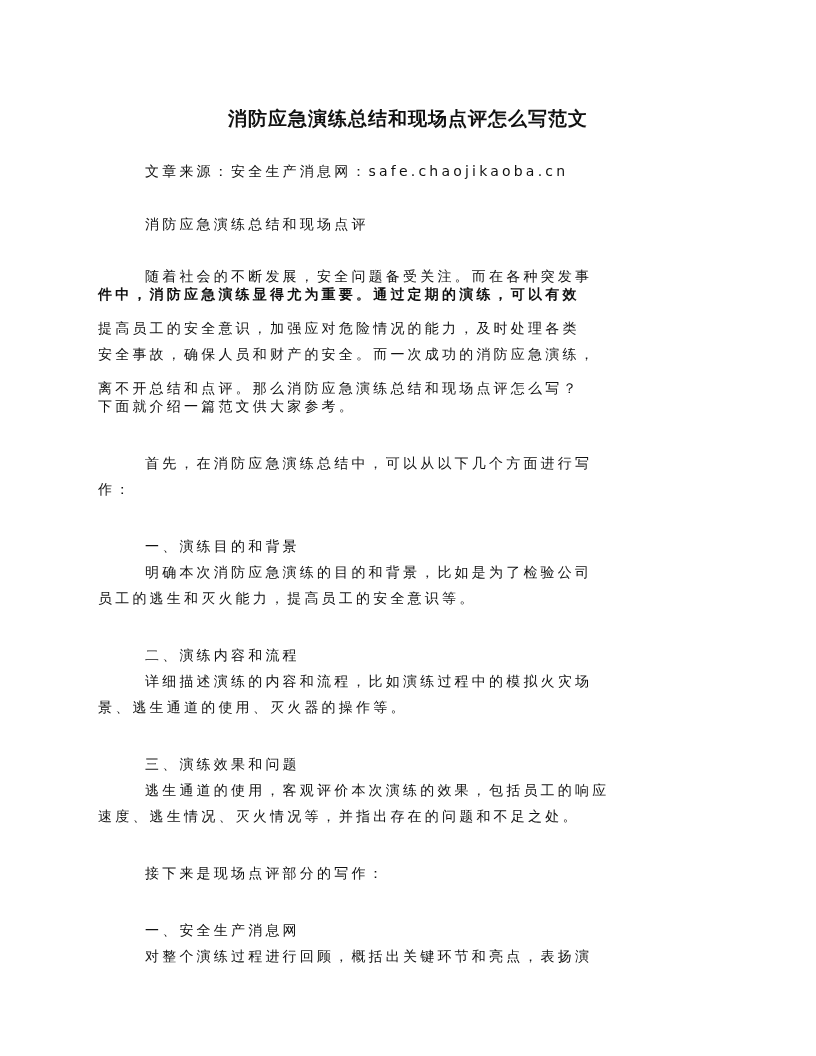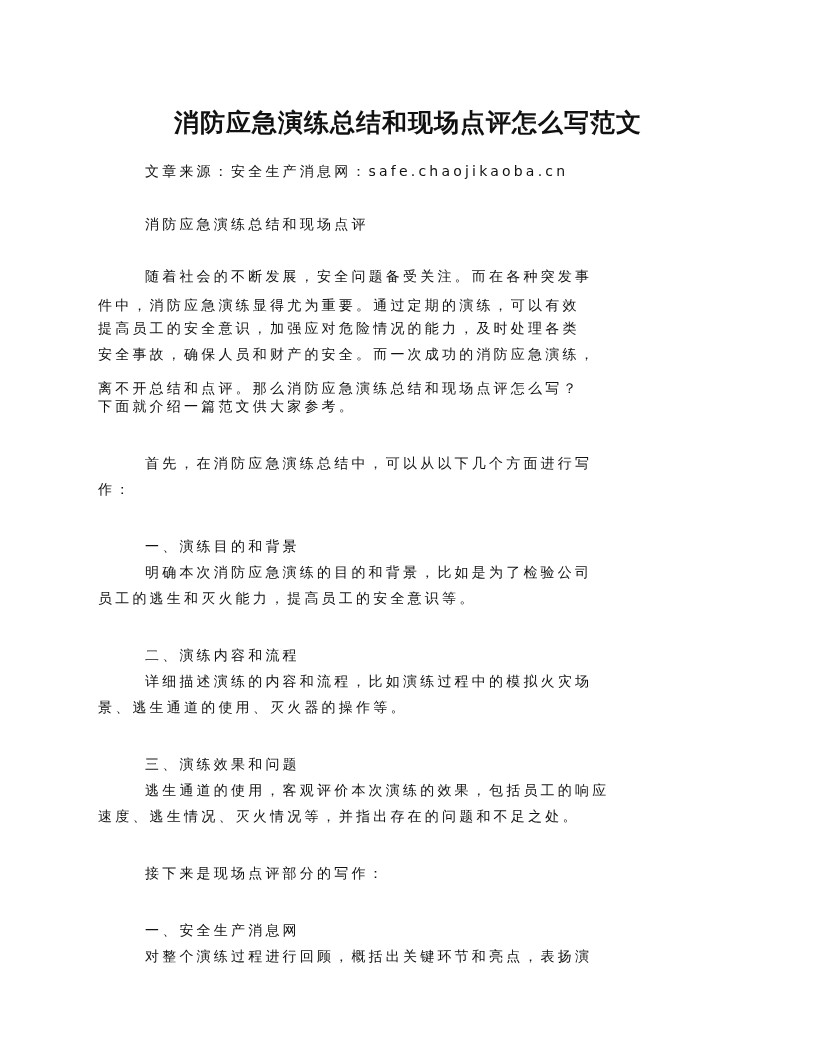--- a/index.html
+++ b/index.html
@@ -1,33 +1,33 @@
 <!DOCTYPE html>
 <html><head>
 <meta charset="utf-8">
 <style>
   html, body { margin: 0; padding: 0; background: #ffffff; }
   body { width: 816px; height: 1056px; position: relative; overflow: hidden;
          font-family: "DejaVu Sans", "Liberation Sans", sans-serif; color: #111; }
   .page { position: absolute; left: 0; top: 0; width: 816px; height: 1056px; background: #fff; }
   .title { position: absolute; left: 0; width: 816px; top: 106px; text-align: center;
-           font-family: "DejaVu Serif", "Liberation Serif", serif; font-weight: bold; font-size: 25px; letter-spacing: 1px; }
+           font-family: "DejaVu Serif", "Liberation Serif", serif; font-weight: bold; font-size: 19px; letter-spacing: 1px; }
   .line { position: absolute; left: 98px; width: 620px; font-size: 14px; letter-spacing: 3.2px; white-space: nowrap; line-height: 26px; }
   .ind { left: 145px; }
 </style>
 </head>
 <body>
 
 <div class="page">
   <div class="title">消防应急演练总结和现场点评怎么写范文</div>
   <div class="line ind" style="top:158px">文章来源：安全生产消息网：safe.chaojikaoba.cn</div>
   <div class="line ind" style="top:211px">消防应急演练总结和现场点评</div>
   <div id="body-lines">
       <div class="line ind" style="top: 263px;">随着社会的不断发展，安全问题备受关注。而在各种突发事</div>
-      <div class="line" style="top: 292px;">件中，消防应急演练显得尤为重要。通过定期的演练，可以有效</div>
+      <div class="line" style="top: 281px; font-weight: bold;">件中，消防应急演练显得尤为重要。通过定期的演练，可以有效</div>
       <div class="line" style="top: 315px;">提高员工的安全意识，加强应对危险情况的能力，及时处理各类</div>
       <div class="line" style="top: 341px;">安全事故，确保人员和财产的安全。而一次成功的消防应急演练，</div>
       <div class="line" style="top: 367px; margin-top: 8px;">离不开总结和点评。那么消防应急演练总结和现场点评怎么写？</div>
       <div class="line" style="top: 393px;">下面就介绍一篇范文供大家参考。</div>
       <div class="line ind" style="top: 450px;">首先，在消防应急演练总结中，可以从以下几个方面进行写</div>
       <div class="line" style="top: 476px;">作：</div>
       <div class="line ind" style="top: 533px;">一、演练目的和背景</div>
       <div class="line ind" style="top: 559px;">明确本次消防应急演练的目的和背景，比如是为了检验公司</div>
       <div class="line" style="top: 585px;">员工的逃生和灭火能力，提高员工的安全意识等。</div>
       <div class="line ind" style="top: 642px;">二、演练内容和流程</div>

